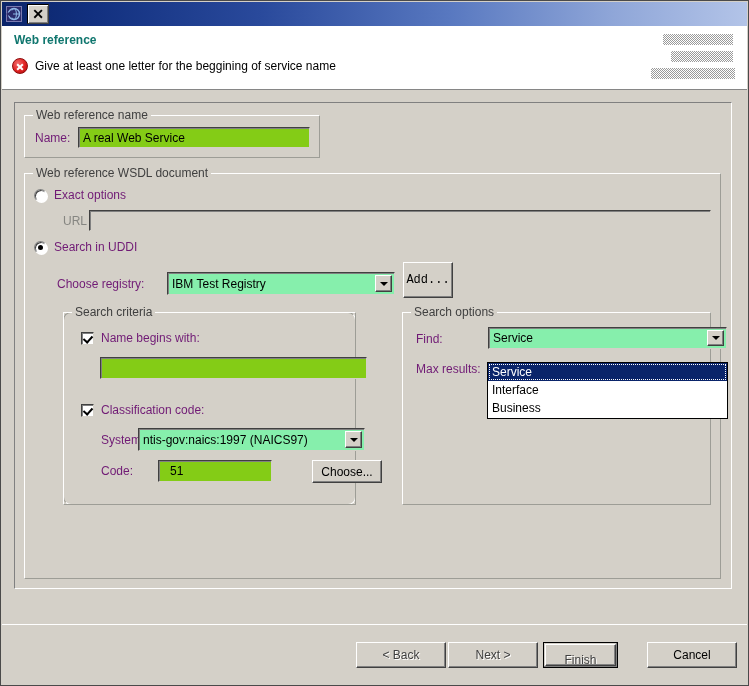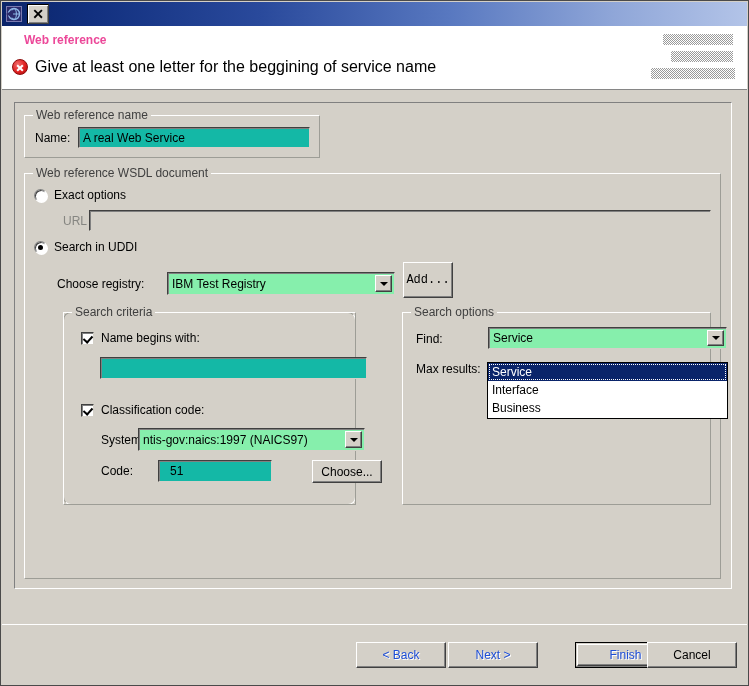--- a/index.html
+++ b/index.html
@@ -73,24 +73,24 @@
     position: absolute;
     left: 1px; top: 25px;
     width: 745px;
     height: 64px;
     background: #ffffff;
     border-bottom: 1px solid #868686;
     box-sizing: border-box;
   }
   .header-title {
     position: absolute;
-    left: 22px; top: 7px;
+    left: 12px; top: 7px;
     font-size: 12px;
     font-weight: bold;
-    color: #ec4899;
+    color: #0f766e;
   }
   .header-msg-row {
     position: absolute;
     left: 10px; top: 32px;
     display: flex;
     align-items: center;
   }
   .err-icon {
     width: 16px; height: 16px;
     border-radius: 50%;
@@ -103,21 +103,21 @@
   }
   .err-icon::before, .err-icon::after {
     content: "";
     position: absolute;
     left: 3px; top: 6.5px;
     width: 8px; height: 2px;
     background: #ffffff;
   }
   .err-icon::before { transform: rotate(45deg); }
   .err-icon::after { transform: rotate(-45deg); }
-  .header-msg { font-size: 16px; color: #000000; }
+  .header-msg { font-size: 12px; color: #000000; }
 
   .header-graphic { position: absolute; right: 0px; top: 8px; width: 96px; }
   .dither-bar {
     height: 11px;
     margin-bottom: 6px;
     background-image:
       linear-gradient(45deg, #9a9a9a 25%, transparent 25%, transparent 75%, #9a9a9a 75%),
       linear-gradient(45deg, #9a9a9a 25%, transparent 25%, transparent 75%, #9a9a9a 75%);
     background-size: 2px 2px;
     background-position: 0 0, 1px 1px;
@@ -167,26 +167,26 @@
     top: -8px; left: 8px;
     background: #d4d0c8;
     padding: 0 3px;
     font-size: 12px;
     color: #404040;
     white-space: nowrap;
     z-index: 2;
   }
 
   
-  .lbl { position: absolute; font-size: 12px; color: #000000; white-space: nowrap; }
+  .lbl { position: absolute; font-size: 12px; color: #701a75; white-space: nowrap; }
   .lbl.disabled { color: #868682; }
 
   .tfield {
     position: absolute;
-    background: #14b8a6;
+    background: #84cc16;
     border: 1px solid #404040;
     border-right-color: #d4d0c8;
     border-bottom-color: #d4d0c8;
     box-shadow: inset 1px 1px 0 #808080;
     box-sizing: border-box;
     display: flex;
     align-items: center;
     padding-left: 4px;
     font-size: 12px;
     color: #000000;
@@ -313,21 +313,21 @@
     box-sizing: border-box;
     font-family: "Liberation Sans", sans-serif;
     font-size: 12px;
     color: #000000;
     display: flex;
     align-items: center;
     justify-content: center;
     cursor: pointer;
     white-space: nowrap;
   }
-  .btn.disabled { color: #1d4ed8; text-shadow: 1px 1px 0 #ffffff; cursor: default; }
+  .btn.disabled { color: #404040; text-shadow: 1px 1px 0 #ffffff; cursor: default; }
   .btn.default-btn { border: 1px solid #000000; }
   .btn.default-btn .btn-inner {
     position: absolute; left: 1px; top: 1px; right: 1px; bottom: 1px;
     border: 1px solid #ffffff;
     border-right-color: #404040;
     border-bottom-color: #404040;
     box-shadow: inset -1px -1px 0 #808080;
     pointer-events: none;
   }
 
@@ -455,21 +455,21 @@
     </div>
   </div>
 
   <div class="buttonbar">
     <div class="btn disabled" style="left:354px; top:17px; width:90px; height:26px;">
       <span>&lt; Back</span>
     </div>
     <div class="btn disabled" style="left:446px; top:17px; width:90px; height:26px;">
       <span>Next &gt;</span>
     </div>
-    <div class="btn disabled default-btn" style="left:573px; top:17px; width:101px; height:26px;">
+    <div class="btn disabled default-btn" style="left:541px; top:17px; width:75px; height:26px;align-items:flex-end;">
       <span class="btn-inner"></span>
       <span>Finish</span>
     </div>
     <div class="btn" style="left:645px; top:17px; width:90px; height:26px;">
       <span>Cancel</span>
     </div>
   </div>
 
 </div>
 

